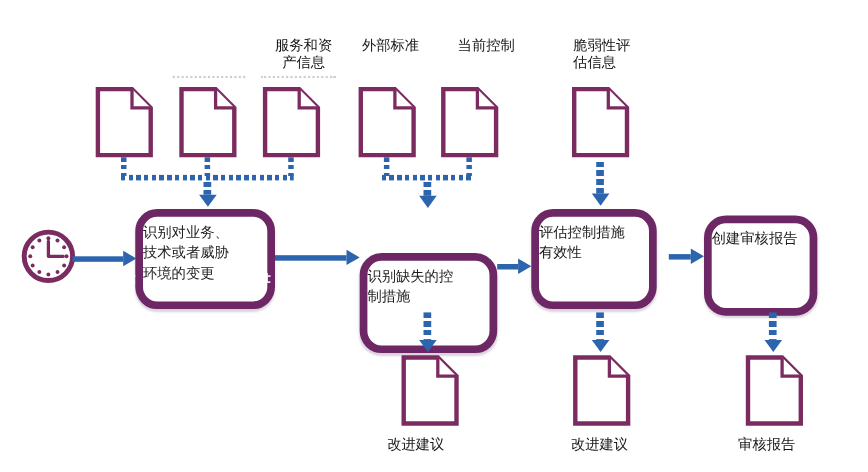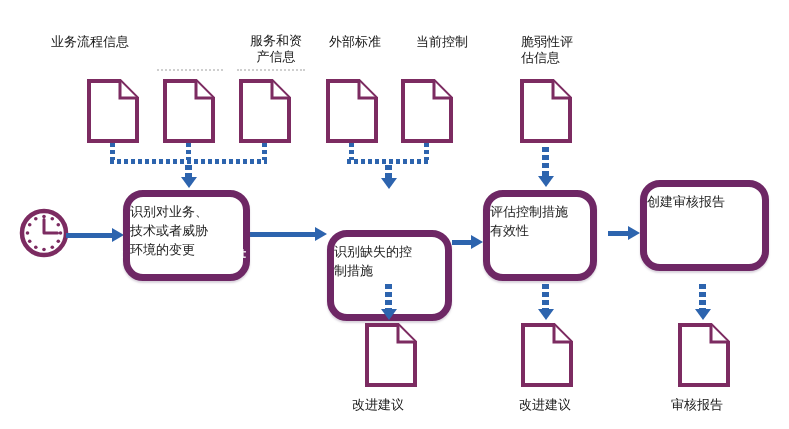--- a/index.html
+++ b/index.html
@@ -38,21 +38,20 @@
   .underline { position:absolute; height:0; border-top:2px dotted #cfcfcf; }
   .wm { position:absolute; font-size:13px; font-weight:bold;
         color:rgba(255,255,255,0.85); line-height:13px; }
   .wm.it { font-style:italic; }
 </style>
 </head>
 <body>
 
 <div class="stage">
 
-  <div class="lbl" style="left:44px; top:34px; width:92px;">业务流程信息</div>
   <div class="lbl" style="left:244px; top:34px; width:64px;font-family:Liberation Mono, monospace;">服务和资
 产信息</div>
   <div class="lbl" style="left:326px; top:34px; width:58px;">外部标准</div>
   <div class="lbl" style="left:413px; top:34px; width:58px;text-align:center;">当前控制</div>
   <div class="lbl left" style="left:521px; top:34px; width:64px;">脆弱性评
 估信息</div>
 
   <div class="underline" style="left:157px; top:69px; width:66px;"></div>
   <div class="underline" style="left:237px; top:69px; width:68px;"></div>
 
@@ -125,21 +124,21 @@
   <div class="shaft" style="left:608px; top:231px; width:20px;"></div>
   <div class="rhead" style="left:628px; top:226px;"></div>
 
   <div class="box" style="left:123px; top:190px; width:127px; height:91px;">识别对业务、
 技术或者威胁
 环境的变更</div>
   <div class="box" style="left:327px; top:190px; width:125px; height:91px;margin-top:40px;">识别缺失的控
 制措施</div>
   <div class="box" style="left:483px; top:190px; width:114px; height:91px;">评估控制措施
 有效性</div>
-  <div class="box" style="left:640px; top:180px; width:129px; height:91px;">创建审核报告</div>
+  <div class="box" style="left:640px; top:196px; width:103px; height:91px;">创建审核报告</div>
 
   <span class="wm" style="left:117px; top:247px;">t</span>
   <span class="wm" style="left:240px; top:247px;">t</span>
   <span class="wm it" style="left:429px; top:214px;">s</span>
 
   <div class="vthick" style="left:385px; top:284px; height:25px;"></div>
   <div class="dhead" style="left:381px; top:309px;"></div>
   <div class="vthick" style="left:542px; top:284px; height:25px;"></div>
   <div class="dhead" style="left:538px; top:309px;"></div>
   <div class="vthick" style="left:699px; top:284px; height:25px;"></div>

